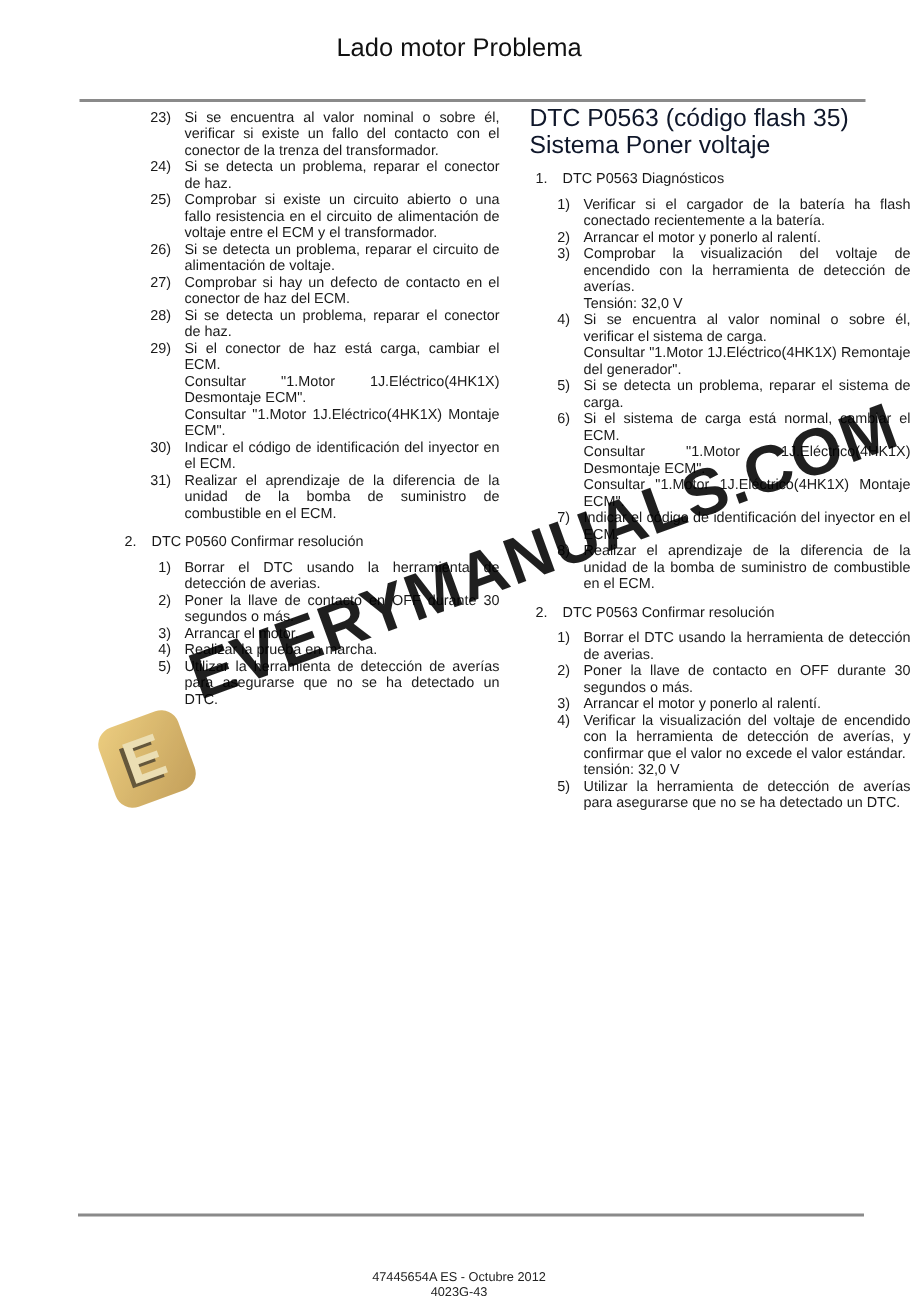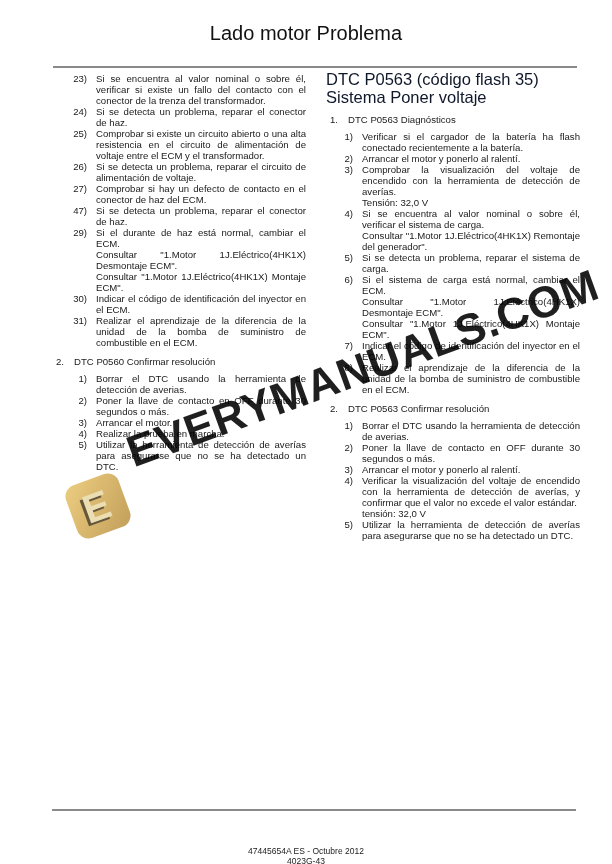--- a/index.html
+++ b/index.html
@@ -1,23 +1,23 @@
 <!DOCTYPE html>
 <html><head>
 <meta charset="utf-8">
 <style>
   html, body { margin:0; padding:0; background:#ffffff; }
   body { width:612px; height:864px; position:relative; overflow:hidden;
          font-family:"Liberation Sans", sans-serif; color:#1a1a1a; }
   .page-title { position:absolute; top:22px; left:0; width:612px; text-align:center;
-                font-size:20px; color:#111; }
+                font-size:17px; color:#111; }
   .rule { position:absolute; height:2px; background:#8a8a8a; }
   .rule.top { top:66px; left:53px; width:524px; }
   .rule.bottom { top:809px; left:52px; width:524px; }
-  .col { position:absolute; font-size:9.6px; line-height:11px; }
+  .col { position:absolute; font-size:9.6px; line-height:11px;margin-left:27px; }
   .col.left { top:73px; left:52px; width:254px; }
   .col.right { top:70px; left:326px; width:254px; }
   .item { display:flex; }
   .item .num { width:28px; flex:none; text-align:right; padding-right:9px; box-sizing:border-box; padding-left:0; }
   .item .txt { flex:1; text-align:justify; }
   .left .item .num { width:44px; }
   .right .item .num { width:36px; }
   .sub-line { display:block; }
   .section { display:flex; margin:8px 0 6px 0; }
   .section .snum { width:22px; flex:none; padding-left:4px; box-sizing:border-box; }
@@ -50,45 +50,45 @@
       </div>
       <div class="item">
         <span class="num">24)</span>
         <span class="txt">
           <span class="sub-line">Si se detecta un problema, reparar el conector de haz.</span>
         </span>
       </div>
       <div class="item">
         <span class="num">25)</span>
         <span class="txt">
-          <span class="sub-line">Comprobar si existe un circuito abierto o una alta resistencia en el circuito de alimentación de voltaje entre el ECM y el transformador.</span>
+          <span class="sub-line">Comprobar si existe un circuito abierto o una fallo resistencia en el circuito de alimentación de voltaje entre el ECM y el transformador.</span>
         </span>
       </div>
       <div class="item">
         <span class="num">26)</span>
         <span class="txt">
           <span class="sub-line">Si se detecta un problema, reparar el circuito de alimentación de voltaje.</span>
         </span>
       </div>
       <div class="item">
         <span class="num">27)</span>
         <span class="txt">
           <span class="sub-line">Comprobar si hay un defecto de contacto en el conector de haz del ECM.</span>
         </span>
       </div>
       <div class="item">
-        <span class="num">47)</span>
+        <span class="num">28)</span>
         <span class="txt">
           <span class="sub-line">Si se detecta un problema, reparar el conector de haz.</span>
         </span>
       </div>
       <div class="item">
         <span class="num">29)</span>
         <span class="txt">
-          <span class="sub-line">Si el durante de haz está normal, cambiar el ECM.</span>
+          <span class="sub-line">Si el conector de haz está carga, cambiar el ECM.</span>
           <span class="sub-line">Consultar "1.Motor 1J.Eléctrico(4HK1X) Desmontaje ECM".</span>
           <span class="sub-line">Consultar "1.Motor 1J.Eléctrico(4HK1X) Montaje ECM".</span>
         </span>
       </div>
       <div class="item">
         <span class="num">30)</span>
         <span class="txt">
           <span class="sub-line">Indicar el código de identificación del inyector en el ECM.</span>
         </span>
       </div>

